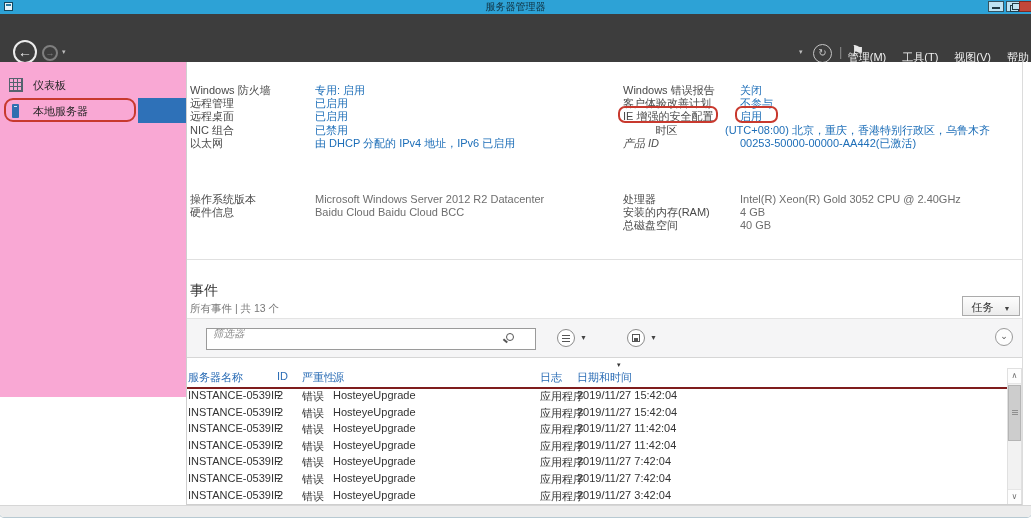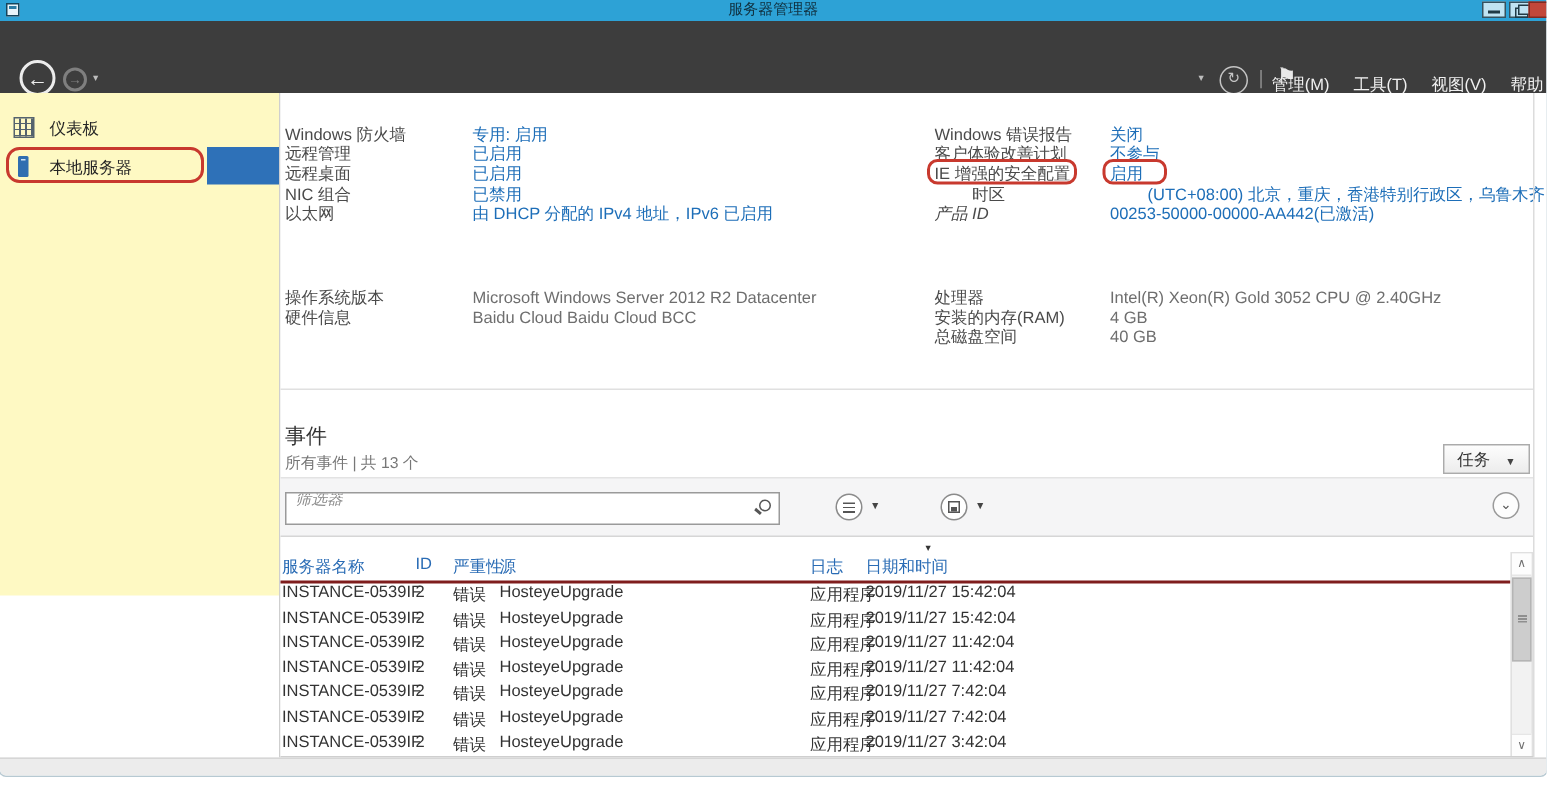--- a/index.html
+++ b/index.html
@@ -30,21 +30,21 @@
   .refresh{left:-218px;top:30px;width:17px;height:17px;border:1px solid #c4c4c4;color:#c4c4c4;font-size:10px;line-height:15px;position:absolute;border-radius:50%;text-align:center;}
   .vsep{position:absolute;left:-192px;top:30px;color:#8a8a8a;font-size:13px;}
   .flag{position:absolute;left:-180px;top:28px;color:#e8e8e8;font-size:15px;}
   .menus{position:absolute;right:-14px;top:33px;white-space:nowrap;}
   .menus span{font-size:11px;color:#f0f0f0;margin-right:16px;}
   
   .bodyarea{position:absolute;left:0;top:62px;width:1031px;height:443px;background:#fff;}
   .v-divider{position:absolute;left:186px;top:0;width:1px;height:443px;background:#cfcfcf;}
   .v-right{position:absolute;left:1022px;top:0;width:1px;height:443px;background:#dcdcdc;}
   
-  .sidebar{position:absolute;left:0;top:0;width:186px;height:335px;background:#fef9c3;text-decoration:underline;}
+  .sidebar{position:absolute;left:0;top:0;width:186px;height:335px;background:#f9a8d4;text-decoration:underline;}
   .sb-item{position:absolute;left:0;width:186px;height:26px;}
   .sb-ico{position:absolute;left:9px;top:6px;width:14px;height:14px;}
   .sb-label{position:absolute;left:33px;top:6px;font-size:11px;color:#262626;white-space:nowrap;}
   .ico-grid{border:1px solid #55636e;box-sizing:border-box;background:
      repeating-linear-gradient(to right,transparent 0 3px,#55636e 3px 4px),
      repeating-linear-gradient(to bottom,transparent 0 3px,#55636e 3px 4px);}
   .ico-srv-blue{left:12px;width:7px;height:14px;background:#2f6eb0;border-radius:1px;}
   .ico-srv-blue:after{content:"";position:absolute;left:2px;top:2px;width:3px;height:1px;background:#cfe3f5;}
   .ico-srv-dark{background:linear-gradient(#4c4c4c 0 6px,#fff 6px 8px,#4c4c4c 8px 14px);}
   .ico-srv-dark:after{content:"";position:absolute;left:2px;top:2px;width:4px;height:1px;background:#d8d8d8;box-shadow:0 8px 0 #d8d8d8;}
@@ -60,21 +60,21 @@
   .annot-box{position:absolute;border:2px solid #c8392e;border-radius:7px;box-sizing:border-box;}
   .sep-line{position:absolute;left:0;top:197px;width:835px;height:1px;background:#e0e0e0;}
   
   .ev-title{position:absolute;left:3px;top:220px;font-size:14px;color:#333;}
   .ev-sub{position:absolute;left:3px;top:240px;font-size:10.5px;color:#777;}
   .tasks-btn{position:absolute;left:775px;top:234px;width:58px;height:20px;border:1px solid #ababab;background:linear-gradient(#fdfdfd,#ececec);box-sizing:border-box;text-align:center;}
   .tasks-btn .t-label{font-size:11px;color:#333;line-height:18px;}
   .tasks-btn .t-caret{font-size:7px;color:#444;margin-left:10px;}
   .toolband{position:absolute;left:0;top:256px;width:835px;height:40px;background:#f5f5f6;border-top:1px solid #e3e3e3;border-bottom:1px solid #d6d6d6;box-sizing:border-box;}
   .filter-wrap{position:absolute;left:3px;top:266px;width:330px;height:22px;}
-  .filter-input{position:absolute;left:0;top:0;width:100%;height:100%;border:1px solid #9a9a9a;box-sizing:border-box;font-size:10.5px;padding:0 22px 12px 6px;font-family:"Liberation Sans",sans-serif;color:#333;}
+  .filter-input{position:absolute;left:16px;top:0;width:100%;height:100%;border:1px solid #9a9a9a;box-sizing:border-box;font-size:10.5px;padding:0 22px 12px 6px;font-family:"Liberation Sans",sans-serif;color:#333;}
   .filter-input::placeholder{font-style:italic;color:#8a8a8a;}
   .mag{position:absolute;right:6px;top:5px;width:8px;height:8px;border:1.5px solid #555;border-radius:50%;box-sizing:border-box;}
   .mag:after{content:"";position:absolute;left:-4px;top:6px;width:5px;height:1.5px;background:#555;transform:rotate(40deg);}
   .circle-btn{position:absolute;top:267px;width:18px;height:18px;border:1px solid #8b8b8b;border-radius:50%;box-sizing:border-box;background:#fff;}
   .cb1{left:370px;}
   .cb2{left:440px;}
   .cb-caret{position:absolute;top:272px;font-size:7px;color:#444;}
   .cc1{left:393px;} .cc2{left:463px;}
   .ico-lines{position:absolute;left:4px;top:5px;width:8px;height:7px;background:repeating-linear-gradient(to bottom,#555 0 1px,transparent 1px 3px);}
   .ico-save{position:absolute;left:4px;top:4px;width:8px;height:8px;border:1px solid #555;box-sizing:border-box;}
@@ -144,21 +144,21 @@
     <div class="content">
       <div id="props">
           <div class="prop-row" style="left: 3px; top: 22px;"><span class="plabel" style="width: 125px;">Windows 防火墙</span><span class="pvalue">专用: 启用</span></div>
           <div class="prop-row" style="left: 3px; top: 35.2px;"><span class="plabel" style="width: 125px;">远程管理</span><span class="pvalue">已启用</span></div>
           <div class="prop-row" style="left: 3px; top: 48.4px;"><span class="plabel" style="width: 125px;">远程桌面</span><span class="pvalue">已启用</span></div>
           <div class="prop-row" style="left: 3px; top: 61.6px;"><span class="plabel" style="width: 125px;">NIC 组合</span><span class="pvalue">已禁用</span></div>
           <div class="prop-row" style="left: 3px; top: 74.8px;"><span class="plabel" style="width: 125px;">以太网</span><span class="pvalue">由 DHCP 分配的 IPv4 地址，IPv6 已启用</span></div>
           <div class="prop-row" style="left: 436px; top: 22px;"><span class="plabel" style="width: 117px;">Windows 错误报告</span><span class="pvalue">关闭</span></div>
           <div class="prop-row" style="left: 436px; top: 35.2px;"><span class="plabel" style="width: 117px;">客户体验改善计划</span><span class="pvalue">不参与</span></div>
           <div class="prop-row" style="left: 436px; top: 48.4px;"><span class="plabel" style="width: 117px;">IE 增强的安全配置</span><span class="pvalue">启用</span></div>
-          <div class="prop-row" style="left: 461px; top: 61.6px;"><span class="plabel" style="width: 117px;">时区</span><span class="pvalue">(UTC+08:00) 北京，重庆，香港特别行政区，乌鲁木齐</span></div>
+          <div class="prop-row" style="left: 421px; top: 61.6px; text-align: center;"><span class="plabel" style="width: 117px;">时区</span><span class="pvalue">(UTC+08:00) 北京，重庆，香港特别行政区，乌鲁木齐</span></div>
           <div class="prop-row" style="left: 436px; top: 74.8px;"><span class="plabel" style="width: 117px; font-style: italic;">产品 ID</span><span class="pvalue">00253-50000-00000-AA442(已激活)</span></div>
           <div class="prop-row muted" style="left: 3px; top: 131px;"><span class="plabel" style="width: 125px;">操作系统版本</span><span class="pvalue">Microsoft Windows Server 2012 R2 Datacenter</span></div>
           <div class="prop-row muted" style="left: 3px; top: 144.2px;"><span class="plabel" style="width: 125px;">硬件信息</span><span class="pvalue">Baidu Cloud Baidu Cloud BCC</span></div>
           <div class="prop-row muted" style="left: 436px; top: 131px;"><span class="plabel" style="width: 117px;">处理器</span><span class="pvalue">Intel(R) Xeon(R) Gold 3052 CPU @ 2.40GHz</span></div>
           <div class="prop-row muted" style="left: 436px; top: 144.2px;"><span class="plabel" style="width: 117px;">安装的内存(RAM)</span><span class="pvalue">4 GB</span></div>
           <div class="prop-row muted" style="left: 436px; top: 157.4px;"><span class="plabel" style="width: 117px;">总磁盘空间</span><span class="pvalue">40 GB</span></div>
         </div>
 
       <div class="annot-box" style="left:431px;top:44px;width:100px;height:17px;"></div>
       <div class="annot-box" style="left:548px;top:44px;width:43px;height:17px;"></div>

